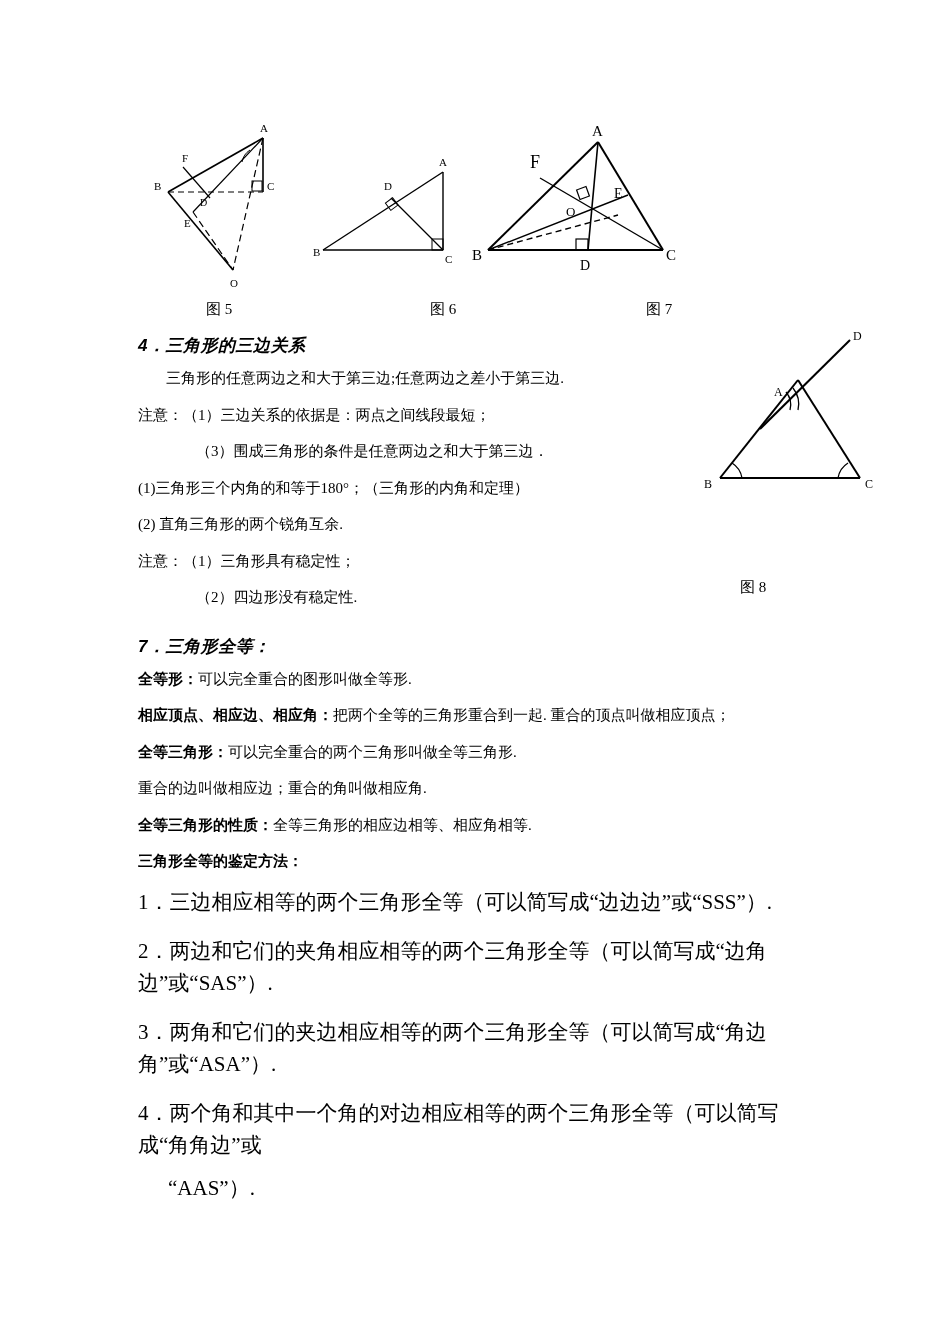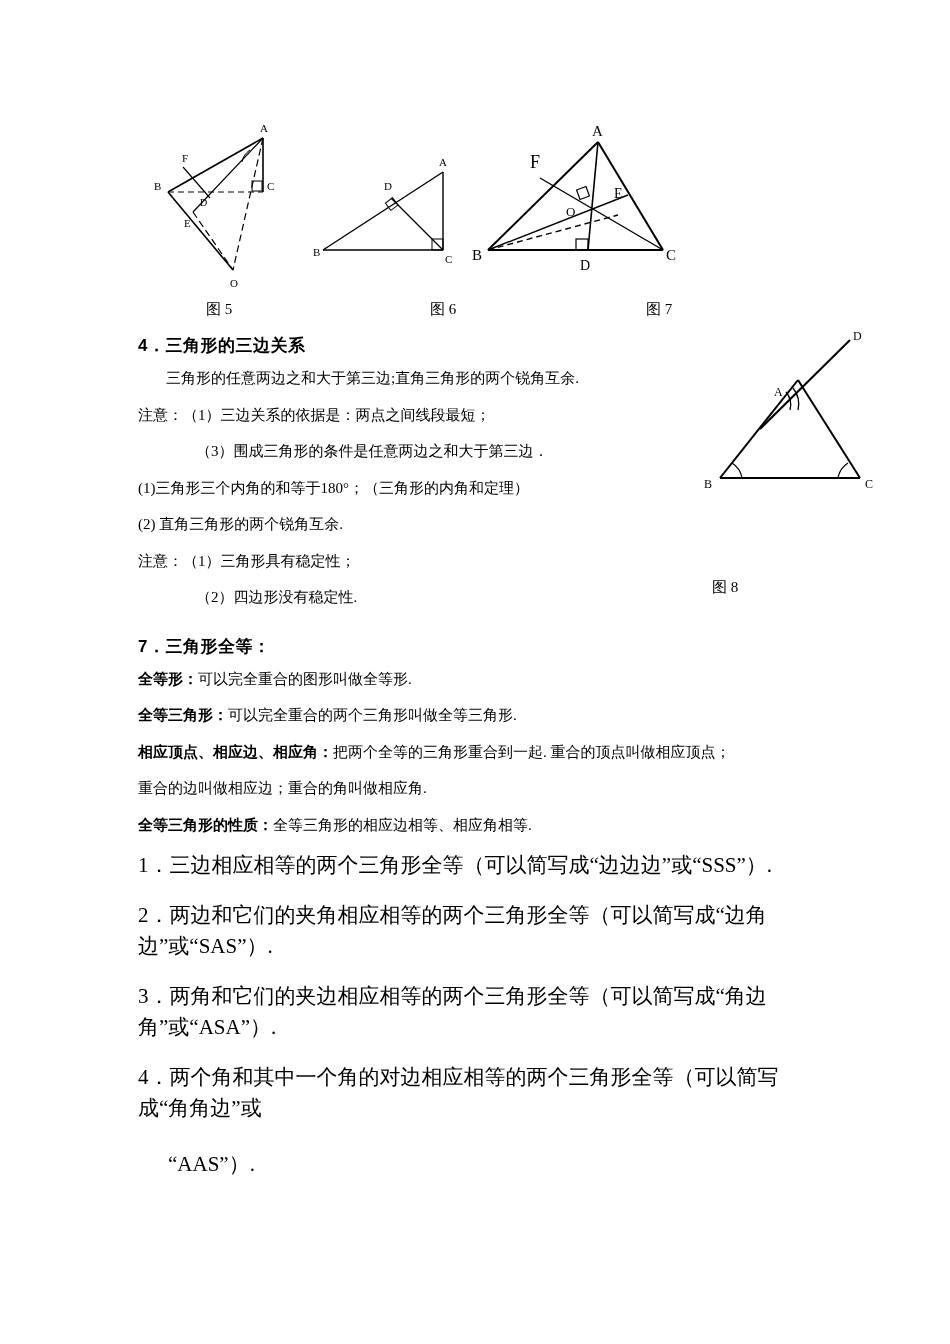--- a/index.html
+++ b/index.html
@@ -53,40 +53,41 @@
   .cap5 { left: 68px; }
   .cap6 { left: 292px; }
   .cap7 { left: 508px; }
 
   h3.sec {
     font-size: 17px;
     font-weight: bold;
     margin: 8px 0 10px 0;
     font-family: "Liberation Sans", sans-serif;
     letter-spacing: 0.5px;
+    font-style: italic;
   }
   p.body {
     font-size: 15px;
     margin: 0 0 14px 0;
     line-height: 1.5;
   }
   p.indent1 { text-indent: 28px; }
   p.indent2 { padding-left: 58px; }
   .b { font-weight: bold; }
 
   
   .fig8-wrap {
     position: absolute;
     left: 690px;
     top: 330px;
     width: 230px;
   }
   .fig8-cap {
     position: absolute;
-    left: 712px;
+    left: 740px;
     top: 578px;
     font-size: 15px;
   }
   .tight { margin-bottom: 10px; }
   .list-item { font-size: 21px; margin: 0 0 18px 0; line-height: 1.5; }
   .cont-indent { padding-left: 30px; }
 </style>
 </head>
 <body>
 
@@ -160,53 +161,54 @@
       </div>
     </div>
 
     <div class="caption-row">
       <span class="cap cap5">图 5</span>
       <span class="cap cap6">图 6</span>
       <span class="cap cap7">图 7</span>
     </div>
 
     <h3 class="sec">4．三角形的三边关系</h3>
-    <p class="body indent1">三角形的任意两边之和大于第三边;直角三角形的两个锐角互余.</p>
+    <p class="body indent1">三角形的任意两边之和大于第三边;任意两边之差小于第三边.</p>
     <p class="body">注意：（1）三边关系的依据是：两点之间线段最短；</p>
     <p class="body indent2">（3）围成三角形的条件是任意两边之和大于第三边．</p>
 
     <p class="body">(1)三角形三个内角的和等于180°；（三角形的内角和定理）</p>
     <p class="body">(2) 直角三角形的两个锐角互余.</p>
 
     <p class="body">注意：（1）三角形具有稳定性；</p>
     <p class="body indent2">（2）四边形没有稳定性.</p>
 
     <h3 class="sec" style="margin-top:26px;">7．三角形全等：</h3>
 
     <p class="body">
       <span class="b">全等形：</span><span>可以完全重合的图形叫做全等形.</span>
     </p>
     <p class="body">
+      <span class="b">相应顶点、相应边、相应角：</span><span>把两个全等的三角形重合到一起. 重合的顶点叫做相应顶点；</span>
+    </p>
+    <p class="body">
       <span class="b">全等三角形：</span><span>可以完全重合的两个三角形叫做全等三角形.</span>
     </p>
     <p class="body">
-      <span class="b">相应顶点、相应边、相应角：</span><span>把两个全等的三角形重合到一起. 重合的顶点叫做相应顶点；</span>
-    </p>
-    <p class="body">
       <span>重合的边叫做相应边；重合的角叫做相应角.</span>
     </p>
     <p class="body">
       <span class="b">全等三角形的性质：</span><span>全等三角形的相应边相等、相应角相等.</span>
     </p>
 
+    <p class="body b tight">三角形全等的鉴定方法：</p>
 
     <p class="list-item">1．三边相应相等的两个三角形全等（可以简写成“边边边”或“SSS”）.</p>
     <p class="list-item">2．两边和它们的夹角相应相等的两个三角形全等（可以简写成“边角边”或“SAS”）.</p>
     <p class="list-item">3．两角和它们的夹边相应相等的两个三角形全等（可以简写成“角边角”或“ASA”）.</p>
-    <p class="list-item" style="margin-bottom:24px;">4．两个角和其中一个角的对边相应相等的两个三角形全等（可以简写成“角角边”或</p>
+    <p class="list-item" style="margin-bottom:12px;">4．两个角和其中一个角的对边相应相等的两个三角形全等（可以简写成“角角边”或</p>
     <p class="list-item cont-indent">“AAS”）.</p>
 
   </div>
 
   <div class="fig8-wrap">
     <svg width="210" height="190" viewBox="0 0 210 190">
 
       <line x1="30" y1="148" x2="170" y2="148" stroke="#000" stroke-width="2"></line>
       <line x1="30" y1="148" x2="108" y2="50" stroke="#000" stroke-width="2"></line>
       <line x1="170" y1="148" x2="108" y2="50" stroke="#000" stroke-width="2"></line>

